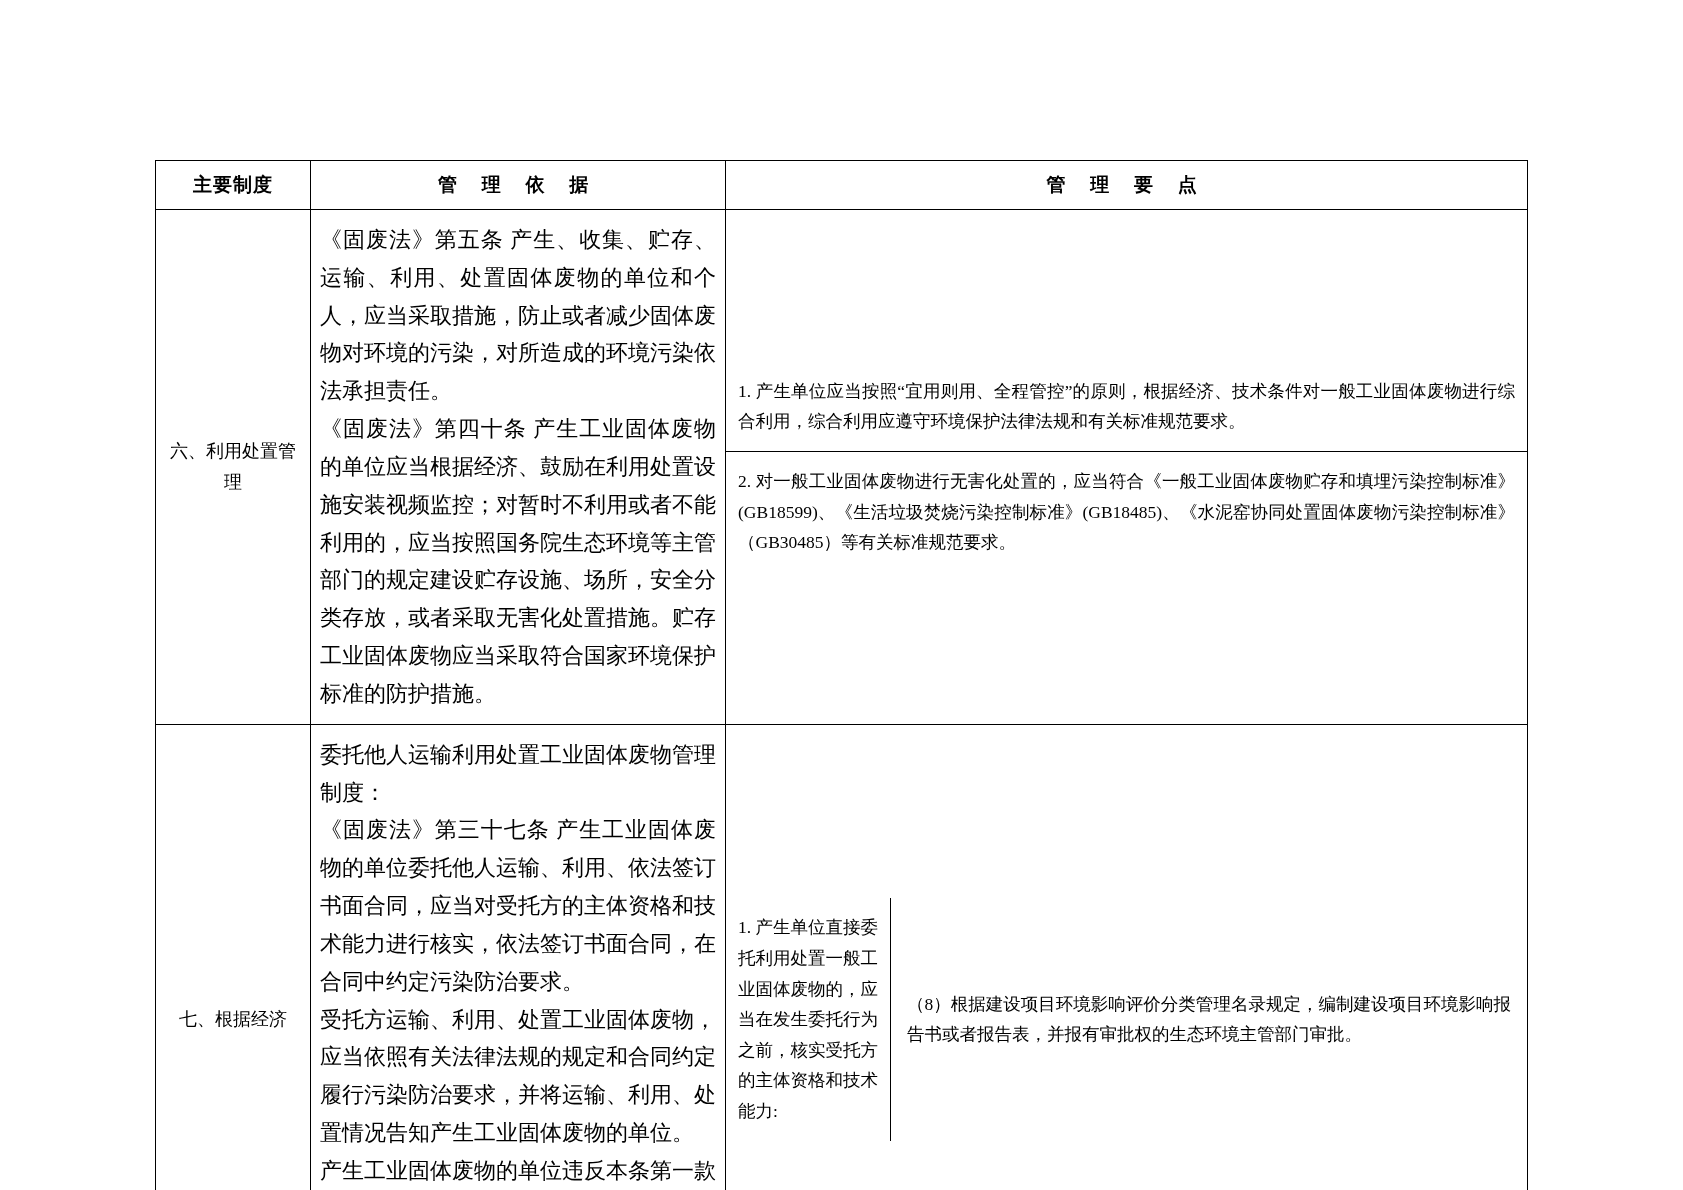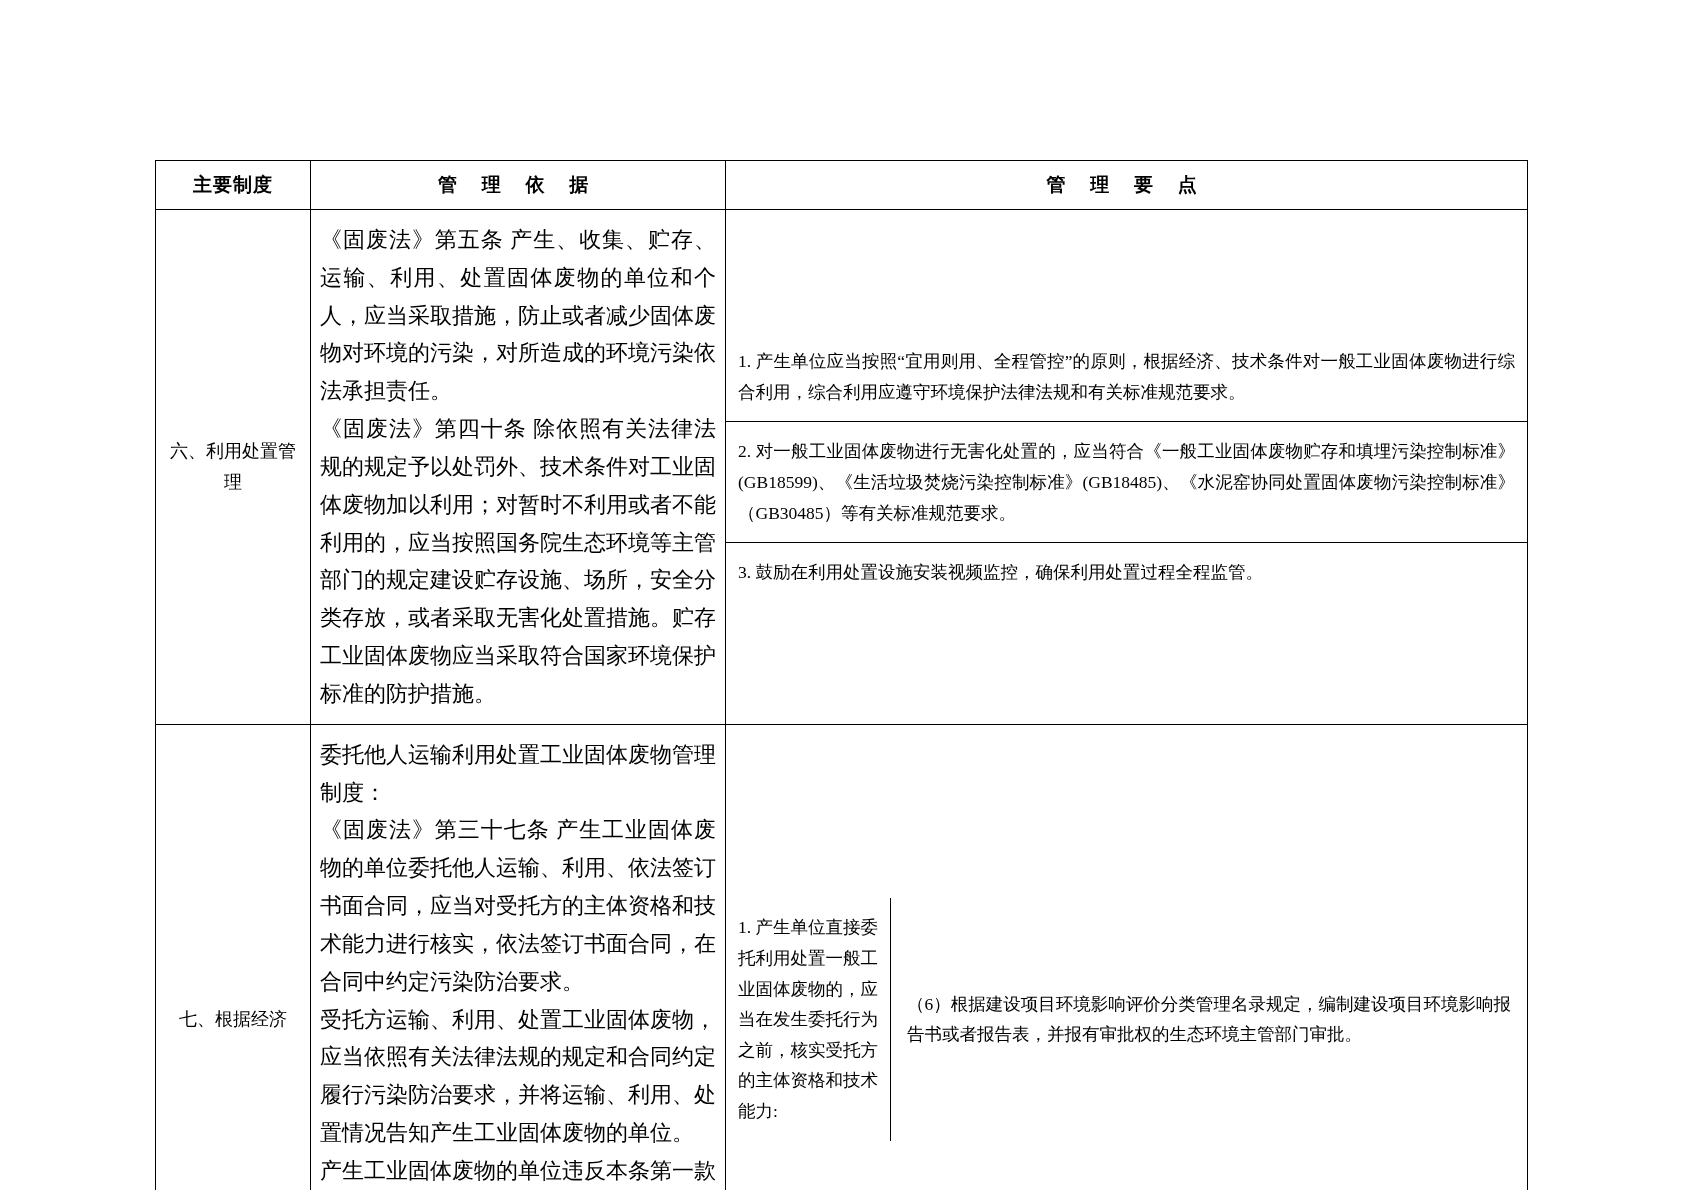--- a/index.html
+++ b/index.html
@@ -131,52 +131,49 @@
         <th class="hdr">主要制度</th>
         <th class="hdr hdr-spaced">管 理 依 据</th>
         <th class="hdr hdr-spaced">管 理 要 点</th>
       </tr>
     </thead>
     <tbody>
       <tr>
         <td class="rowlabel">六、利用处置管理</td>
         <td class="basis">
           <p>《固废法》第五条 产生、收集、贮存、运输、利用、处置固体废物的单位和个人，应当采取措施，防止或者减少固体废物对环境的污染，对所造成的环境污染依法承担责任。</p>
-          <p>《固废法》第四十条 除依照有关法律法规的规定予以处罚外、技术条件对工业固体废物加以利用；对暂时不利用或者不能利用的，应当按照国务院生态环境等主管部门的规定建设贮存设施、场所，安全分类存放，或者采取无害化处置措施。贮存工业固体废物应当采取符合国家环境保护标准的防护措施。</p>
+          <p>《固废法》第四十条 产生工业固体废物的单位应当根据经济、鼓励在利用处置设施安装视频监控；对暂时不利用或者不能利用的，应当按照国务院生态环境等主管部门的规定建设贮存设施、场所，安全分类存放，或者采取无害化处置措施。贮存工业固体废物应当采取符合国家环境保护标准的防护措施。</p>
         </td>
         <td class="nested-wrap">
           <table class="inner">
             <tbody>
               <tr>
                 <td>1. 产生单位应当按照“宜用则用、全程管控”的原则，根据经济、技术条件对一般工业固体废物进行综合利用，综合利用应遵守环境保护法律法规和有关标准规范要求。</td>
               </tr>
               <tr>
                 <td>2. 对一般工业固体废物进行无害化处置的，应当符合《一般工业固体废物贮存和填埋污染控制标准》(GB18599)、《生活垃圾焚烧污染控制标准》(GB18485)、《水泥窑协同处置固体废物污染控制标准》（GB30485）等有关标准规范要求。</td>
-              </tr>
-              <tr>
-                <td>3. 鼓励在利用处置设施安装视频监控，确保利用处置过程全程监管。</td>
               </tr>
             </tbody>
           </table>
         </td>
       </tr>
       <tr>
         <td class="rowlabel">七、根据经济</td>
         <td class="basis">
           <p>委托他人运输利用处置工业固体废物管理制度：</p>
           <p>《固废法》第三十七条 产生工业固体废物的单位委托他人运输、利用、依法签订书面合同，应当对受托方的主体资格和技术能力进行核实，依法签订书面合同，在合同中约定污染防治要求。</p>
           <p>受托方运输、利用、处置工业固体废物，应当依照有关法律法规的规定和合同约定履行污染防治要求，并将运输、利用、处置情况告知产生工业固体废物的单位。</p>
           <p>产生工业固体废物的单位违反本条第一款规定的，除依照有关法律法规的规定予以处罚外，还应当与造成环境污染和生态破坏的受托方承担连带责任。</p>
         </td>
         <td class="nested-wrap">
           <table class="inner">
             <tbody>
               <tr>
                 <td class="sub-left">1. 产生单位直接委托利用处置一般工业固体废物的，应当在发生委托行为之前，核实受托方的主体资格和技术能力:</td>
-                <td class="sub-right">（6）根据建设项目环境影响评价分类管理名录规定，编制建设项目环境影响报告书或者报告表，并报有审批权的生态环境主管部门审批。</td>
+                <td class="sub-right">（8）根据建设项目环境影响评价分类管理名录规定，编制建设项目环境影响报告书或者报告表，并报有审批权的生态环境主管部门审批。</td>
               </tr>
             </tbody>
           </table>
         </td>
       </tr>
     </tbody>
   </table>
 
 
 </div>

